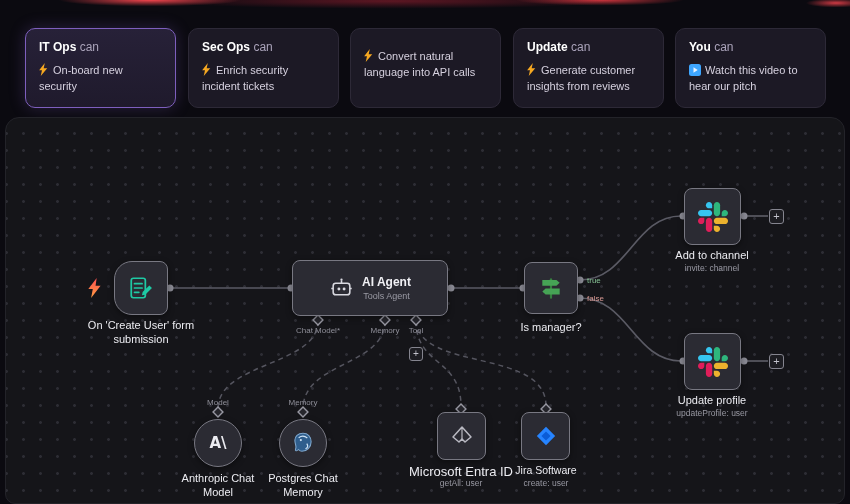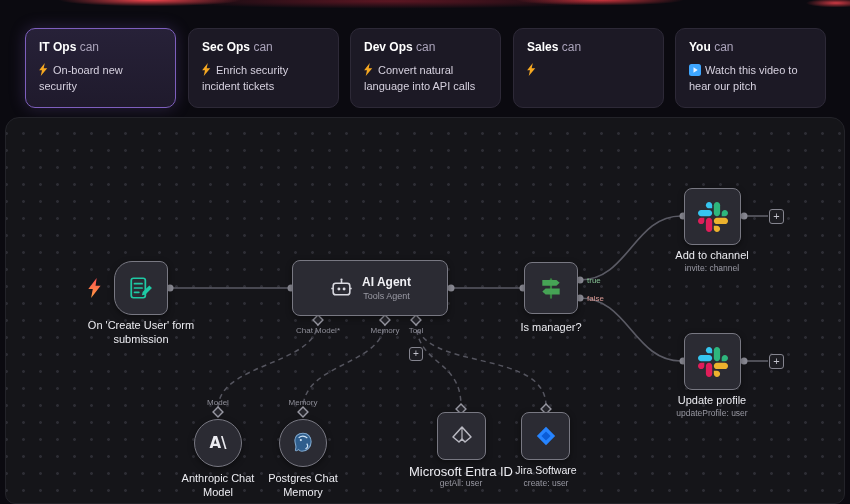--- a/index.html
+++ b/index.html
@@ -79,30 +79,29 @@
           <path d="M7 0L0 9h3.5L2 16l8-9.5H5.6z" fill="#f6a821"></path>
         </svg><span>On-board new security</span></div>
   </div>
   <div class="card" style="left:188px">
     <div class="ctitle"><span class="aud">Sec Ops</span> <span class="verb">can</span></div>
     <div class="cdesc"><svg class="micon" viewBox="0 0 12 16">
           <path d="M7 0L0 9h3.5L2 16l8-9.5H5.6z" fill="#f6a821"></path>
         </svg><span>Enrich security incident tickets</span></div>
   </div>
   <div class="card" style="left:350px">
-    <div class="ctitle"><span class="aud">Dev Ops</span> <span class="verb">can</span></div>
     <div class="cdesc"><svg class="micon" viewBox="0 0 12 16">
           <path d="M7 0L0 9h3.5L2 16l8-9.5H5.6z" fill="#f6a821"></path>
         </svg><span>Convert natural language into API calls</span></div>
   </div>
   <div class="card" style="left:513px">
-    <div class="ctitle"><span class="aud">Sales</span> <span class="verb">can</span></div>
-    <div class="cdesc"><svg class="micon" viewBox="0 0 12 16">
-          <path d="M7 0L0 9h3.5L2 16l8-9.5H5.6z" fill="#f6a821"></path>
-        </svg></div>
+    <div class="ctitle"><span class="aud">Update</span> <span class="verb">can</span></div>
+    <div class="cdesc"><svg class="micon" viewBox="0 0 12 16">
+          <path d="M7 0L0 9h3.5L2 16l8-9.5H5.6z" fill="#f6a821"></path>
+        </svg><span>Generate customer insights from reviews</span></div>
   </div>
   <div class="card" style="left:675px">
     <div class="ctitle"><span class="aud">You</span> <span class="verb">can</span></div>
     <div class="cdesc"><svg class="micon play" viewBox="0 0 12 12">
           <rect x="0" y="0" width="12" height="12" rx="2.5" fill="#3ea6ff"></rect>
           <path d="M4.5 3.2l4.2 2.8-4.2 2.8z" fill="#eaf4ff"></path>
         </svg><span>Watch this video to hear our pitch</span></div>
   </div>
 
   <div class="canvas"></div>

